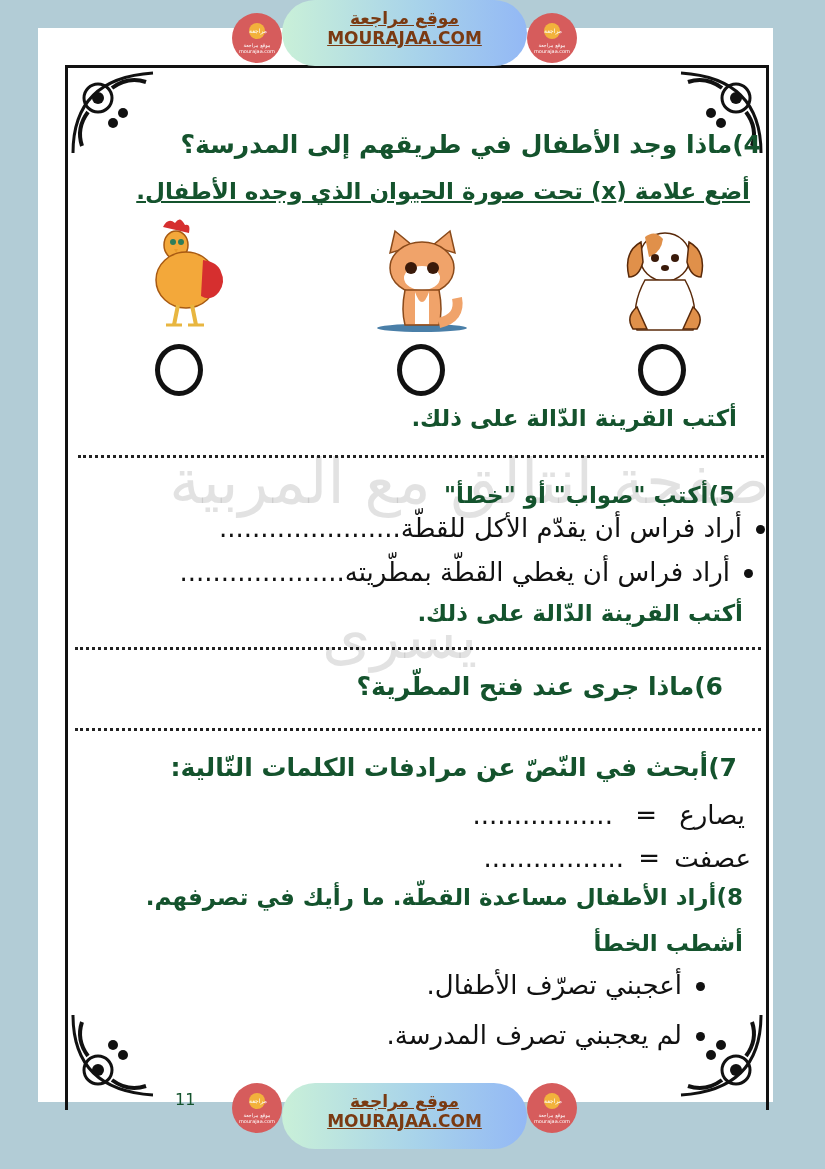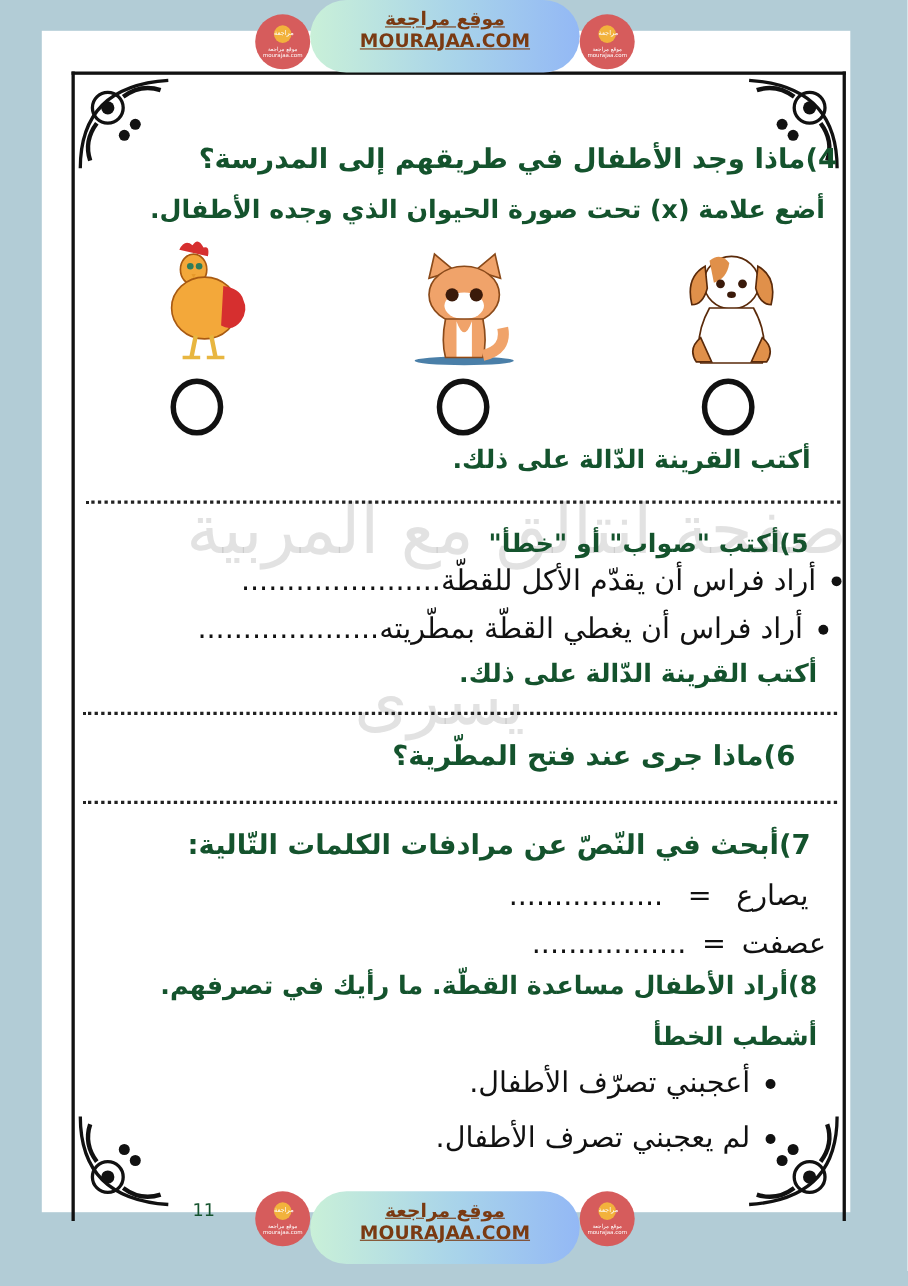--- a/index.html
+++ b/index.html
@@ -92,21 +92,21 @@
 <div class="banner" style="top:0px;">
   <span class="ar">موقع مراجعة</span>
   <span class="en">MOURAJAA.COM</span>
 </div>
 <div class="logo" style="left:527px;top:13px;">
     <div class="dot">مراجعة</div>
     <div class="cap">موقع مراجعة mourajaa.com</div>
   </div>
 
 <div class="txt green q" style="right:64px;top:130px;">4)ماذا وجد الأطفال في طريقهم إلى المدرسة؟</div>
-<div class="txt green sub" style="right:75px;top:178px;">أضع علامة (x) تحت صورة الحيوان الذي وجده الأطفال.</div>
+<div class="txt green sub" style="right:75px;top:178px;text-decoration:underline;">أضع علامة (x) تحت صورة الحيوان الذي وجده الأطفال.</div>
 
 <div class="animal" style="left:148px;top:215px;width:80px;height:115px;">
   <svg viewBox="0 0 80 115" width="80" height="115">
     <path d="M15 12 q5 -10 12 -4 q5 -8 10 2 q6 -2 4 8" fill="#d62f2f"></path>
     <ellipse cx="28" cy="30" rx="12" ry="14" fill="#f3a83a" stroke="#a85a12" stroke-width="1.5"></ellipse>
     <circle cx="25" cy="27" r="3" fill="#2e7d5a"></circle>
       <circle cx="33" cy="27" r="3" fill="#2e7d5a"></circle>
     <path d="M26 34 l4 0 l-2 4z" fill="#e89a2a"></path>
     <ellipse cx="38" cy="65" rx="30" ry="28" fill="#f3a83a" stroke="#a85a12" stroke-width="1.5"></ellipse>
     <path d="M55 45 q15 2 18 12 q5 10 -2 20 q-8 10 -18 4" fill="#d62f2f"></path>
@@ -152,35 +152,35 @@
 <div class="txt green sub" style="right:90px;top:482px;">5)أكتب "صواب" أو "خطأ"</div>
 <div class="txt black body-line" style="right:60px;top:513px;"><span class="bullet"></span><span>أراد فراس أن يقدّم الأكل للقطّة......................</span></div>
 <div class="txt black body-line" style="right:72px;top:557px;"><span class="bullet"></span><span>أراد فراس أن يغطي القطّة بمطّريته....................</span></div>
 <div class="txt green sub" style="right:82px;top:600px;">أكتب القرينة الدّالة على ذلك.</div>
 <div class="dotline" style="left:75px;width:686px;top:647px;"></div>
 
 <div class="txt green q" style="right:102px;top:672px;">6)ماذا جرى عند فتح المطّرية؟</div>
 <div class="dotline" style="left:75px;width:686px;top:728px;"></div>
 
 <div class="txt green q" style="right:88px;top:753px;">7)أبحث في النّصّ عن مرادفات الكلمات التّالية:</div>
-<div class="txt black body-line" style="right:90px;top:800px;">
+<div class="txt black body-line" style="right:80px;top:800px;">
   <span>يصارع</span>
   <span style="margin:0 14px;">=</span>
   <span>.................</span>
 </div>
 <div class="txt black body-line" style="right:74px;top:843px;">
   <span>عصفت</span>
   <span style="margin:0 6px;">=</span>
   <span>.................</span>
 </div>
 
 <div class="txt green sub" style="right:82px;top:884px;">8)أراد الأطفال مساعدة القطّة. ما رأيك في تصرفهم.</div>
 <div class="txt green sub" style="right:82px;top:930px;">أشطب الخطأ</div>
 <div class="txt black body-line" style="right:120px;top:970px;"><span class="bullet"></span><span>أعجبني تصرّف الأطفال.</span></div>
-<div class="txt black body-line" style="right:120px;top:1020px;"><span class="bullet"></span><span>لم يعجبني تصرف الأطفال.</span></div>
+<div class="txt black body-line" style="right:120px;top:1020px;"><span class="bullet"></span><span>لم يعجبني تصرف المدرسة.</span></div>
 
 <div class="pagenum">11</div>
 
 <div class="logo" style="left:232px;top:1083px;">
     <div class="dot">مراجعة</div>
     <div class="cap">موقع مراجعة mourajaa.com</div>
   </div>
 <div class="banner" style="top:1083px;">
   <span class="ar">موقع مراجعة</span>
   <span class="en">MOURAJAA.COM</span>

